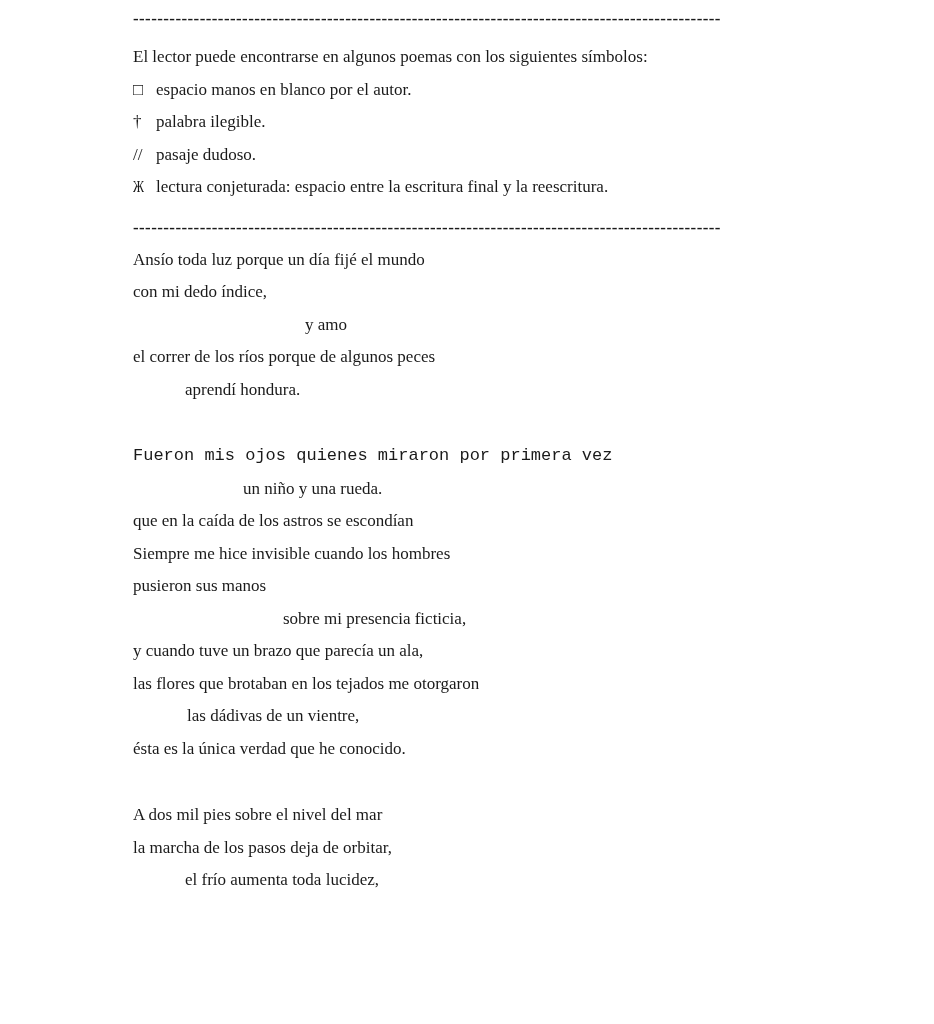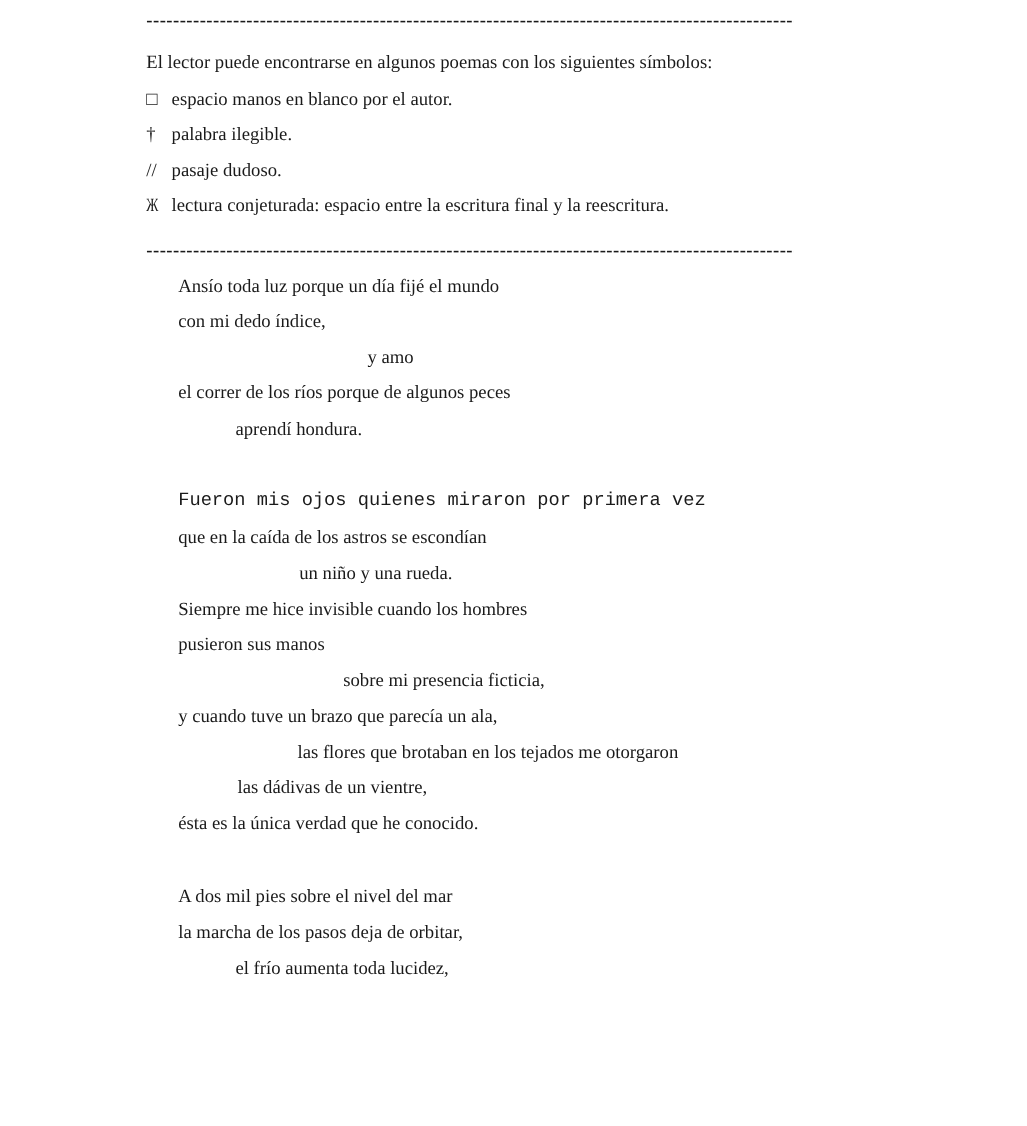--- a/index.html
+++ b/index.html
@@ -25,21 +25,21 @@
   .legend-row { display: flex; }
   .sym { flex: 0 0 23px; width: 23px; display: inline-block; }
   .sym-3 { transform: scaleX(0.72); transform-origin: left center; }
   .legend-text { flex: 1; }
   .title {
     font-weight: 700; font-size: 17.5px;
     margin: 65px 0 32.5px 0; line-height: 32.5px;
   }
   .title sup { font-size: 11px; font-weight: 700; }
   .stanza + .stanza { margin-top: 34px; }
-  .poem-line { white-space: nowrap; margin-left: 29px; }
+  .poem-line { white-space: nowrap; }
 </style>
 </head>
 <body>
 
 <div class="page">
   <div class="content">
 
     <div class="dashes dashes-top">------------------------------------------------------------------------------------------------------------</div>
 
     <p class="intro">El lector puede encontrarse en algunos poemas con los siguientes símbolos:</p>
@@ -69,27 +69,27 @@
     <div id="poem">
         <div class="stanza">
           <div class="poem-line" style="padding-left: 0px;">Ansío toda luz porque un día fijé el mundo</div>
           <div class="poem-line" style="padding-left: 0px;">con mi dedo índice,</div>
           <div class="poem-line" style="padding-left: 172px;">y amo</div>
           <div class="poem-line" style="padding-left: 0px;">el correr de los ríos porque de algunos peces</div>
           <div class="poem-line" style="padding-left: 52px;">aprendí hondura.</div>
         </div>
         <div class="stanza">
           <div class="poem-line" style="padding-left: 0px; font-family: Liberation Mono, monospace;">Fueron mis ojos quienes miraron por primera vez</div>
+          <div class="poem-line" style="padding-left: 110px;">un niño y una rueda.</div>
           <div class="poem-line" style="padding-left: 0px;">que en la caída de los astros se escondían</div>
-          <div class="poem-line" style="padding-left: 110px;">un niño y una rueda.</div>
           <div class="poem-line" style="padding-left: 0px;">Siempre me hice invisible cuando los hombres</div>
           <div class="poem-line" style="padding-left: 0px;">pusieron sus manos</div>
           <div class="poem-line" style="padding-left: 150px;">sobre mi presencia ficticia,</div>
           <div class="poem-line" style="padding-left: 0px; font-family: Liberation Serif, serif;">y cuando tuve un brazo que parecía un ala,</div>
-          <div class="poem-line" style="padding-left: 0px; text-align: center;">las flores que brotaban en los tejados me otorgaron</div>
+          <div class="poem-line" style="padding-left: 0px;">las flores que brotaban en los tejados me otorgaron</div>
           <div class="poem-line" style="padding-left: 54px;">las dádivas de un vientre,</div>
           <div class="poem-line" style="padding-left: 0px;">ésta es la única verdad que he conocido.</div>
         </div>
         <div class="stanza">
           <div class="poem-line" style="padding-left: 0px;">A dos mil pies sobre el nivel del mar</div>
           <div class="poem-line" style="padding-left: 0px;">la marcha de los pasos deja de orbitar,</div>
           <div class="poem-line" style="padding-left: 52px;">el frío aumenta toda lucidez,</div>
         </div>
       </div>
 

